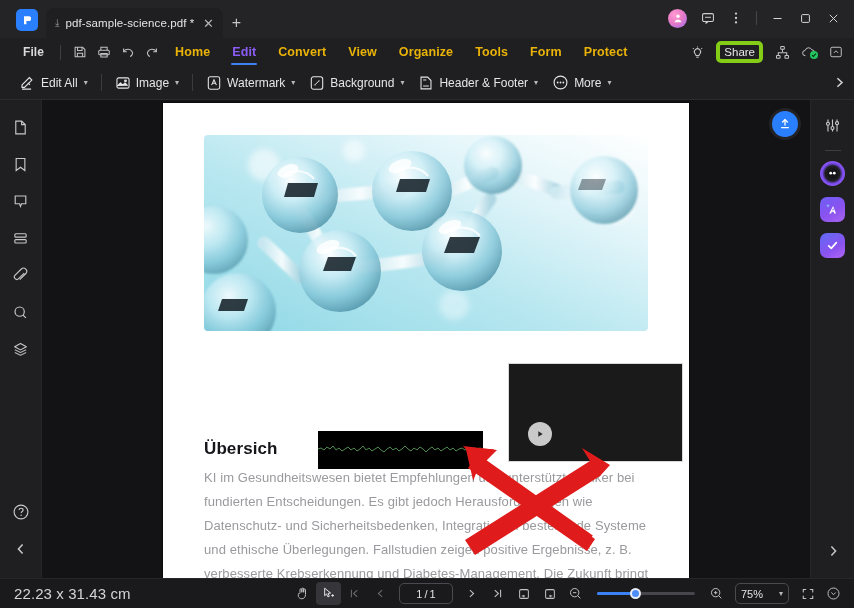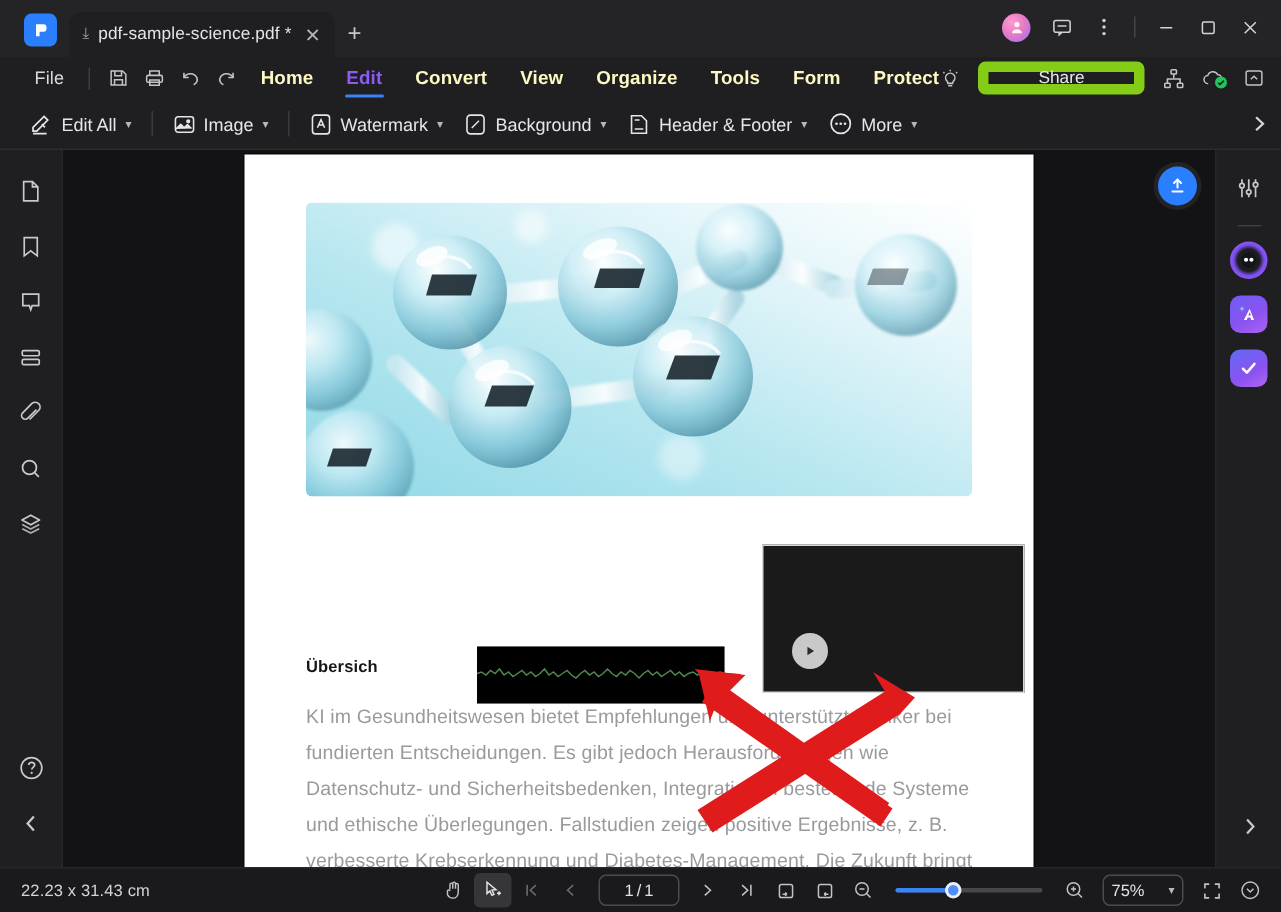--- a/index.html
+++ b/index.html
@@ -57,35 +57,35 @@
     width: 26px; height: 24px; display:flex; align-items:center; justify-content:center;
     color:#d5d5d9; border-radius: 3px;
   }
 
   
   .menubar {
     height: 28px; background: #1f1f21; display: flex; align-items: center;
     padding-left: 14px; gap: 0; flex: none; position: relative;
   }
   .menu-item {
-    color: #fef9c3; font-size: 12.5px; font-weight: bold; padding: 0 11px;
+    color: #eab308; font-size: 12.5px; font-weight: bold; padding: 0 11px;
     height: 26px; display: flex; align-items: center; position: relative; letter-spacing: .1px;
   }
-  .menu-item.plain { font-weight: normal; font-size: 12px; padding: 0 9px; color:#dadade; }
+  .menu-item.plain { font-weight: bold; font-size: 12px; padding: 0 9px; color:#dadade; }
   .menu-item.active { color: #8b5cf6; }
   .menu-item.active::after {
     content: ""; position: absolute; left: 10px; right: 10px; bottom: 0px;
     height: 2px; background: #3b82f6; border-radius: 1px;
   }
   .msep { width: 1px; height: 15px; background: #3d3d42; margin: 0 7px; }
   .mq { width: 24px; height: 22px; display:flex; align-items:center; justify-content:center; color:#c4c4c9; border-radius:3px; }
   .menu-right { position: absolute; right: 6px; display: flex; align-items: center; gap: 3px; }
   .share-btn {
-    border: 7px solid #84cc16; border-radius: 5px; color: #e8e8ea; font-size: 11.5px;
-    padding: 3px 33px; height: 22px; display: flex; align-items: center; margin: 0 4px;
+    border: 4px solid #84cc16; border-radius: 5px; color: #e8e8ea; font-size: 11.5px;
+    padding: 3px 4px; height: 22px; display: flex; align-items: center; margin: 0 4px;
   }
 
   
   .ribbon {
     height: 34px; background: #1f1f21; display: flex; align-items: center;
     padding-left: 12px; flex: none; position: relative; border-bottom: 1px solid #2c2c30;
   }
   .rb {
     display: flex; align-items: center; gap: 5px; height: 26px; padding: 0 7px;
     color: #e6e6e9; font-size: 12px; border-radius: 4px; white-space: nowrap;
@@ -116,21 +116,21 @@
   }
   .page {
     width: 526px; background: #ffffff; margin-top: 3px; position: relative;
     box-shadow: 0 0 0 1px #0a0a0b;
   }
   .hero {
     position: absolute; left: 41px; top: 32px; width: 444px; height: 196px;
     border-radius: 4px; overflow: hidden;
   }
   .doc-h {
-    position: absolute; left: 41px; top: 336px; font-size: 11px; font-weight: bold;
+    position: absolute; left: 41px; top: 336px; font-size: 17px; font-weight: bold;
     color: #16161a; letter-spacing: .1px;
   }
   .waveform {
     position: absolute; left: 155px; top: 328px; width: 165px; height: 38px; background: #000;
     overflow: hidden;
   }
   .video {
     position: absolute; left: 345px; top: 260px; width: 175px; height: 99px;
     background: #1a1a1a; border: 1px solid #d8d8d8;
   }
@@ -163,21 +163,21 @@
   .ai-chip.bot { background: radial-gradient(circle at 50% 50%, #1d1d20 0 42%, #7b4df0 58%, #b46cf5 100%); border-radius: 50%; }
   .ai-chip.translate { background: linear-gradient(150deg, #6d5ef5 0%, #8a52ef 55%, #a964f2 100%); }
   .ai-chip.check { background: linear-gradient(150deg, #5f6cf6 0%, #8a52ef 60%, #b165f3 100%); }
   .rb-spacer { flex: 1; }
 
   
   .statusbar {
     height: 30px; background: #1a1a1c; display: flex; align-items: center;
     flex: none; position: relative; border-top: 1px solid #262629;
   }
-  .dims { color: #d4d4d8; font-size: 11px; margin-left: 14px; letter-spacing: .1px; }
+  .dims { color: #d4d4d8; font-size: 15px; margin-left: 14px; letter-spacing: .1px; }
   .sb-right {
     position: absolute; right: 8px; display: flex; align-items: center; gap: 1px;
   }
   .sbi {
     width: 25px; height: 23px; display: flex; align-items: center; justify-content: center;
     color: #c2c2c7; border-radius: 4px; font-size: 12px;
   }
   .sbi.dim { color: #6a6a70; }
   .sbi.sel { background: #35353a; color: #e8e8ec; }
   .pagebox {

